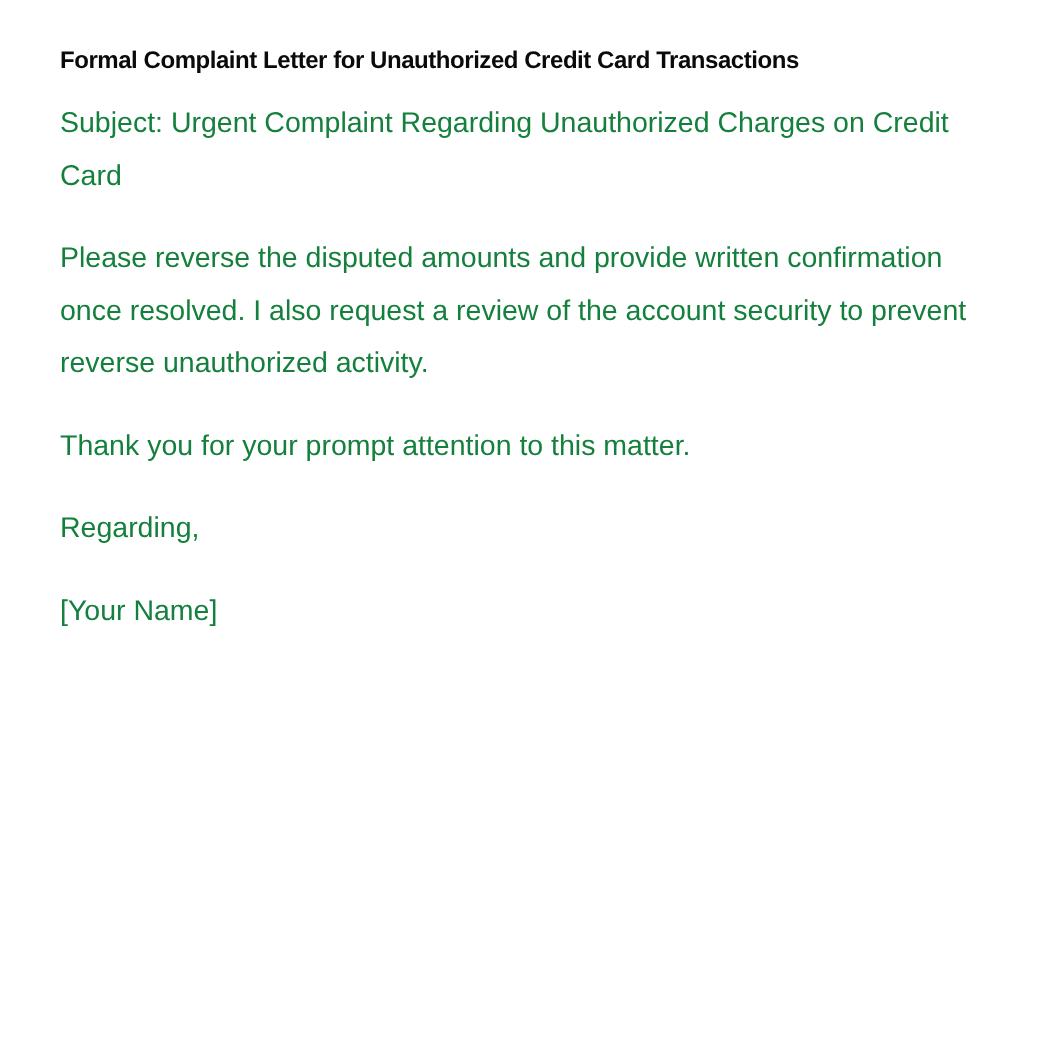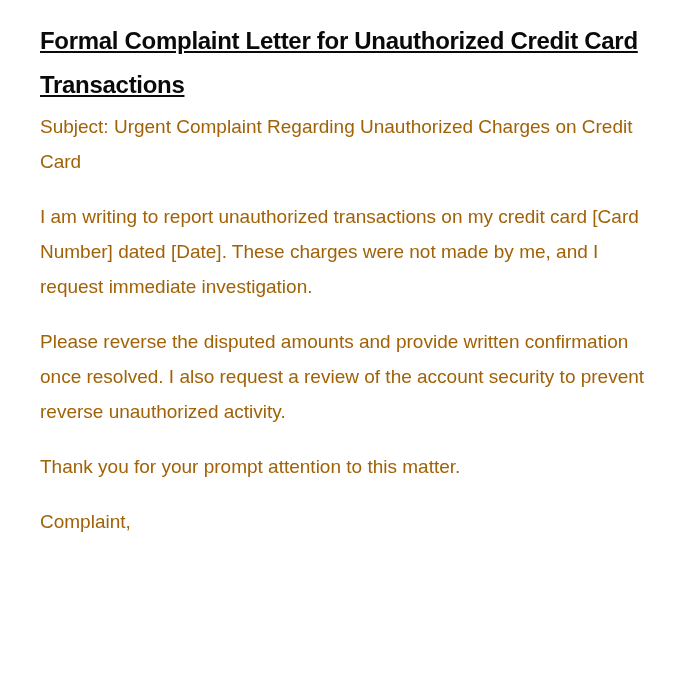--- a/index.html
+++ b/index.html
@@ -17,37 +17,36 @@
     }
     .page {
       position: absolute;
       left: 40px;
       top: 19px;
       width: 620px;
     }
     .title {
       font-family: "Liberation Sans", sans-serif;
       font-weight: bold;
-      font-size: 24px;
+      font-size: 16px;
       line-height: 44px;
       margin: 0 0 2px 0;
       letter-spacing: -0.3px;
       color: #0a0a0a;
-      text-decoration: underline;
     }
     .para {
       font-size: 19px;
       line-height: 35px;
       margin: 0 0 20px 0;
-      color: #a16207;
+      color: #15803d;
     }
   </style>
 </head>
 <body>
 
 <div class="page">
   <h1 class="title">Formal Complaint Letter for Unauthorized Credit Card Transactions</h1>
   <p class="para">Subject: Urgent Complaint Regarding Unauthorized Charges on Credit Card</p>
-  <p class="para">I am writing to report unauthorized transactions on my credit card [Card Number] dated [Date]. These charges were not made by me, and I request immediate investigation.</p>
   <p class="para">Please reverse the disputed amounts and provide written confirmation once resolved. I also request a review of the account security to prevent reverse unauthorized activity.</p>
   <p class="para">Thank you for your prompt attention to this matter.</p>
-  <p class="para">Complaint,</p>
+  <p class="para">Regarding,</p>
+  <p class="para">[Your Name]</p>
 </div>
 
 </body></html>

